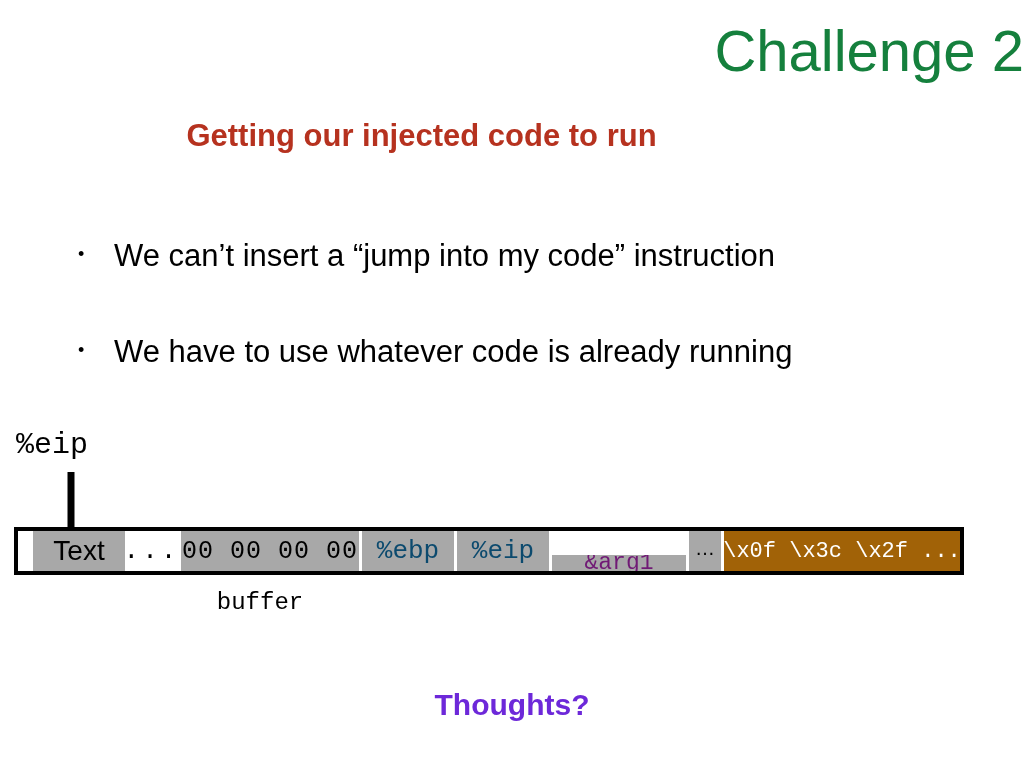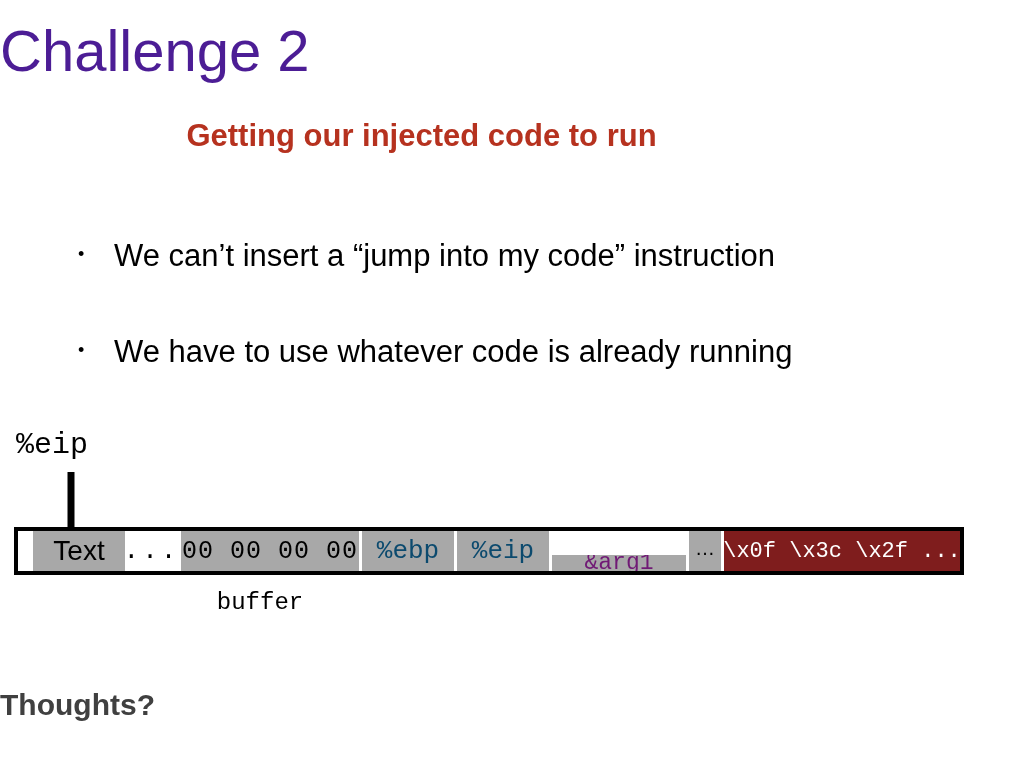--- a/index.html
+++ b/index.html
@@ -15,26 +15,26 @@
     font-family: "Liberation Sans", sans-serif;
     color: #000000;
   }
 
   
   .slide-title {
     position: absolute;
     left: 0;
     top: 22px;
     width: 1024px;
-    text-align: left;
+    text-align: right;
     font-size: 58px;
     line-height: 1;
     font-weight: 400;
     letter-spacing: 0px;
-    color: #4c1d95;
+    color: #15803d;
     font-family: "Liberation Sans", sans-serif;
   }
 
   
   .slide-subtitle {
     position: absolute;
     left: 0;
     top: 119px;
     width: 843px;
     text-align: center;
@@ -166,21 +166,21 @@
   }
   .cell-ellipsis {
     flex: 0 0 32px;
     font-family: "Liberation Sans", sans-serif;
     font-size: 20px;
     color: #000000;
     padding-bottom: 6px;
   }
   .cell-shell {
     flex: 1 1 auto;
-    background: #7f1d1d;
+    background: #a16207;
     color: #ffffff;
     font-family: "Liberation Mono", monospace;
     font-size: 22px;
     letter-spacing: 0px;
   }
 
   
   .buffer-caption {
     position: absolute;
     left: 150px;
@@ -191,24 +191,24 @@
     font-size: 24px;
     color: #000000;
   }
 
   
   .thoughts {
     position: absolute;
     left: 0;
     top: 688px;
     width: 1024px;
-    text-align: left;
+    text-align: center;
     font-size: 30px;
     font-weight: bold;
-    color: #404040;
+    color: #6d28d9;
     font-family: "Liberation Sans", sans-serif;
   }
 </style>
 </head>
 <body>
 
 <div class="slide-title">Challenge 2</div>
 
 <div class="slide-subtitle">Getting our injected code to run</div>
 

